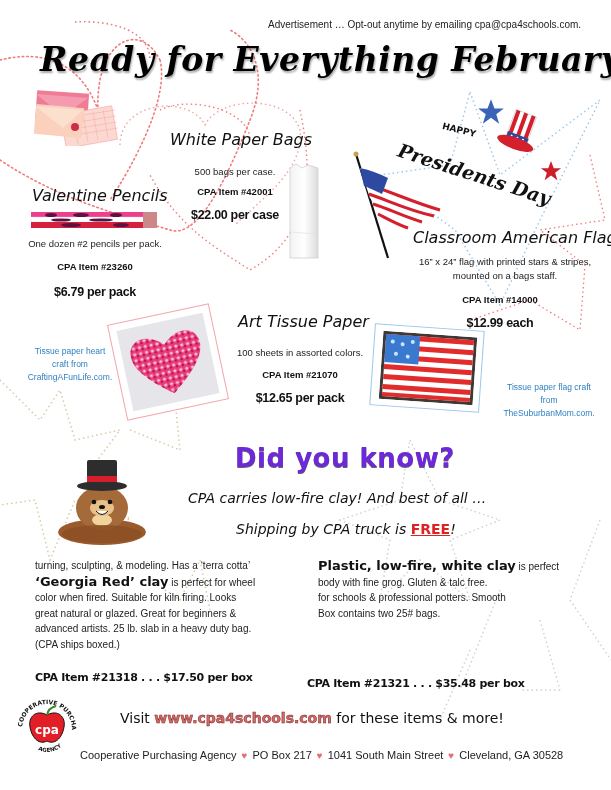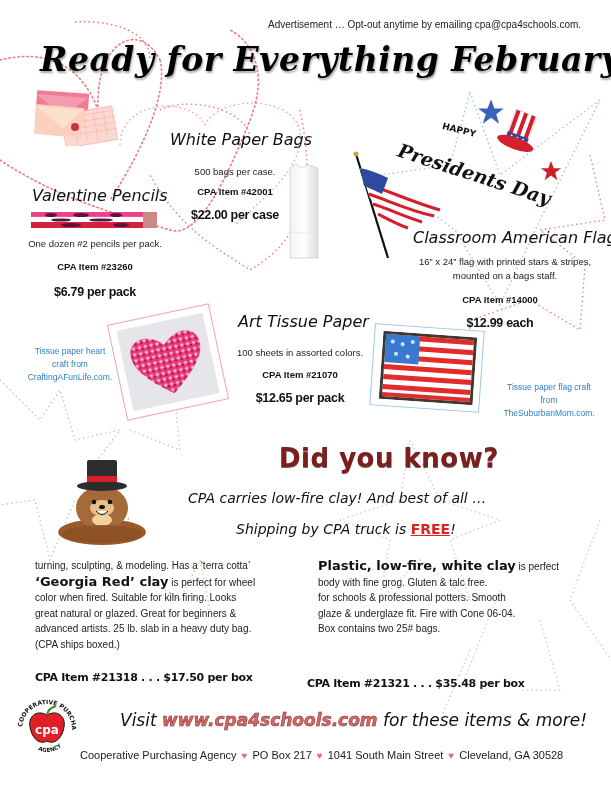--- a/index.html
+++ b/index.html
@@ -11,29 +11,29 @@
   .ad-line { left: 268px; top: 19px; font-size: 10px; color: #222; white-space: nowrap; }
   .main-title { left: 40px; top: 40px; width: 540px; text-align: center; font-family: "DejaVu Serif", serif; font-style: italic; font-weight: bold; font-size: 33px; letter-spacing: 0.5px; color: #000; text-shadow: 1px 2px 2px rgba(0,0,0,0.35); white-space: nowrap; }
 
   .hand { font-family: "DejaVu Sans", sans-serif; font-style: italic; color: #111; white-space: nowrap; }
   .prod-title { font-size: 16px; font-weight: normal; }
   .desc { font-family: "Liberation Sans", sans-serif; font-size: 9.5px; color: #222; text-align: center; line-height: 14px; }
   .item { font-family: "Liberation Sans", sans-serif; font-size: 9.5px; font-weight: bold; text-align: center; color: #111; }
   .price { font-family: "Liberation Sans", sans-serif; font-size: 12.5px; font-weight: bold; text-align: center; color: #111; letter-spacing: -0.3px; }
   .caption { font-family: "Liberation Sans", sans-serif; font-size: 8.5px; color: #2e7fc1; text-align: center; line-height: 13px; }
 
-  .dyk-title { left: 235px; top: 443px; font-family: "DejaVu Sans", sans-serif; font-weight: bold; font-size: 26px; color: #7f1d1d; letter-spacing: 0.5px; text-shadow: 0 1px 0 #666; margin-left: 44px; }
+  .dyk-title { left: 235px; top: 443px; font-family: "DejaVu Sans", sans-serif; font-weight: bold; font-size: 26px; color: #6d28d9; letter-spacing: 0.5px; text-shadow: 0 1px 0 #666; }
   .dyk-line { font-family: "DejaVu Sans", sans-serif; font-style: italic; font-size: 14px; color: #111; white-space: nowrap; }
   .free { color: #d22; font-weight: bold; text-decoration: underline; font-style: normal; }
 
   .clay-col { font-family: "Liberation Sans", sans-serif; font-size: 10px; line-height: 15.5px; color: #222; }
   .clay-head { font-family: "DejaVu Sans", sans-serif; font-weight: bold; font-size: 13px; color: #111; }
   .clay-item { font-family: "DejaVu Sans", sans-serif; font-weight: bold; font-size: 11px; color: #111; letter-spacing: -0.3px; white-space: nowrap; }
 
-  .visit { left: 120px; top: 710px; font-family: "DejaVu Sans", sans-serif; font-style: italic; font-size: 17px; color: #111; white-space: nowrap; }
+  .visit { left: 120px; top: 710px; font-family: "DejaVu Sans", sans-serif; font-size: 14px; color: #111; white-space: nowrap; }
   .visit-link { color: #d36a6a; font-weight: bold; text-decoration: none; -webkit-text-stroke: 0.5px #7a2525; }
   .footer { left: 80px; top: 749px; font-size: 11px; color: #222; white-space: nowrap; }
   .heart { color: #e86b76; font-size: 10px; margin: 0 5px; }
 </style>
 </head>
 <body>
 
 <svg class="deco" viewBox="0 0 611 790">
 
   <path d="M0,60 C40,50 80,60 98,110 C95,40 140,20 160,60 M160,60 C170,100 130,170 110,200 M0,160 C60,200 120,215 170,230 C200,240 230,170 250,120 C270,70 250,40 230,30" fill="none" stroke="#f07a7a" stroke-width="1.6" stroke-dasharray="1.5 3" stroke-linecap="round"></path>
@@ -237,21 +237,20 @@
   <div>great natural or glazed.  Great for beginners &amp;</div>
   <div>advanced artists.  25 lb. slab in a heavy duty bag.</div>
   <div>(CPA ships boxed.)</div>
 </div>
 <div class="abs clay-item" style="left:35px;top:671px;">CPA Item #21318 . . . $17.50 per box</div>
 
 <div class="abs clay-col" style="left:318px;top:558px;width:260px;">
   <div style="white-space:nowrap;"><span class="clay-head">Plastic, low-fire, white clay</span><span> is perfect</span></div>
   <div>body with fine grog.  Gluten &amp; talc free.</div>
   <div>for schools &amp; professional potters.  Smooth</div>
-  <div>glaze &amp; underglaze fit.  Fire with Cone 06-04.</div>
   <div>Box contains two 25# bags.</div>
 </div>
 <div class="abs clay-item" style="left:307px;top:671px;margin-top:6px;">CPA Item #21321 . . . $35.48 per box</div>
 
 <svg class="abs" style="left:14px;top:693px;width:66px;height:66px;" viewBox="0 0 66 66">
   <defs>
     <path id="arcTop" d="M8,36 A25,25 0 0 1 58,36"></path>
     <path id="arcBot" d="M14,48 A22,22 0 0 0 52,48"></path>
   </defs>
   <text font-family="DejaVu Sans, sans-serif" font-size="6" font-weight="bold" fill="#111"><textPath href="#arcTop" startOffset="2">COOPERATIVE PURCHASING</textPath></text>

